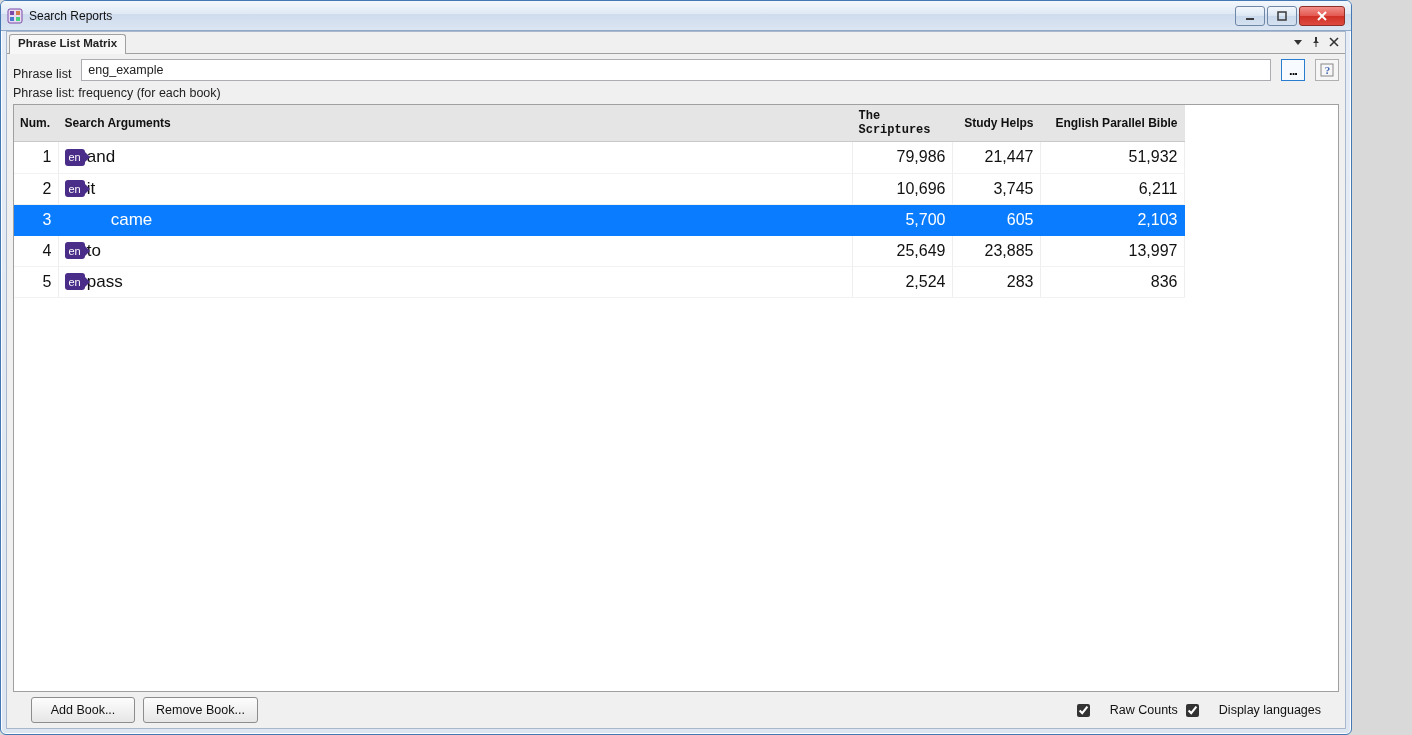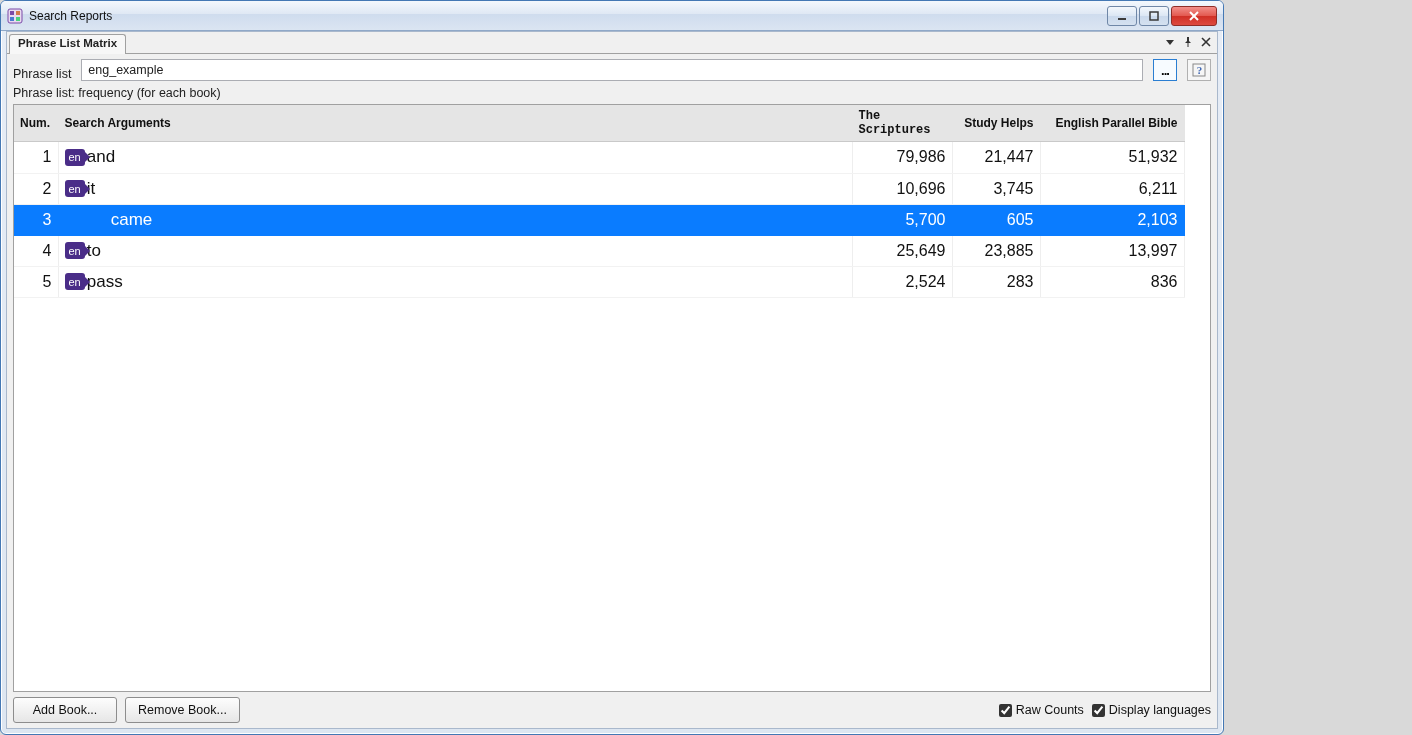--- a/index.html
+++ b/index.html
@@ -1,20 +1,20 @@
 <!DOCTYPE html>
 <html><head>
 <meta charset="utf-8">
 <style>
   * { box-sizing: border-box; margin: 0; padding: 0; }
   html, body { width: 1412px; height: 735px; font-family: "Segoe UI", Tahoma, sans-serif; font-size: 12px; overflow: hidden; }
   body { background: #d9d9d9; }
 
   .window {
-    width: 1224px; height: 735px;
+    width: 1352px; height: 735px;
     background: linear-gradient(to bottom, #e7edf6 0%, #dde6f1 100%);
     border: 1px solid #4478b4;
     border-radius: 6px;
     display: flex; flex-direction: column;
     box-shadow: inset 0 0 0 1px #fff;
   }
 
   
   .titlebar {
     height: 30px;
@@ -168,35 +168,35 @@
   tbody tr.selected .lang-badge{ visibility:hidden; }
   .arg-text { font-size:17px; vertical-align:middle; }
   tbody tr.selected .arg-text{ padding-left:24px; }
 
   .tbody-scroll { flex:1; overflow:auto; }
 
   
   .footer {
     height:36px;
     display:flex; align-items:center;
-    padding: 4px 6px;
+    padding: 4px 24px;
     gap:8px;
   }
   .btn {
     height:26px;
     min-width:104px;
     padding: 0 12px;
     border:1px solid #8d8d8d;
     background:linear-gradient(to bottom,#fdfdfd,#e6e6e6);
     border-radius:3px;
     font-size:12.5px; color:#111;
     cursor:pointer;
   }
   .footer .spacer { flex:1; }
-  .chk { display:flex; align-items:center; gap:4px; font-size:12.5px; color:#111; cursor:pointer;}
+  .chk { display:flex; align-items:center; gap:20px; font-size:12.5px; color:#111; cursor:pointer;}
   .chk input { width:13px; height:13px; accent-color:#333;}
 </style>
 </head>
 <body>
 
 <div class="window">
 
   <div class="titlebar">
     <span class="app-icon">
       <svg width="16" height="16" viewBox="0 0 16 16">

